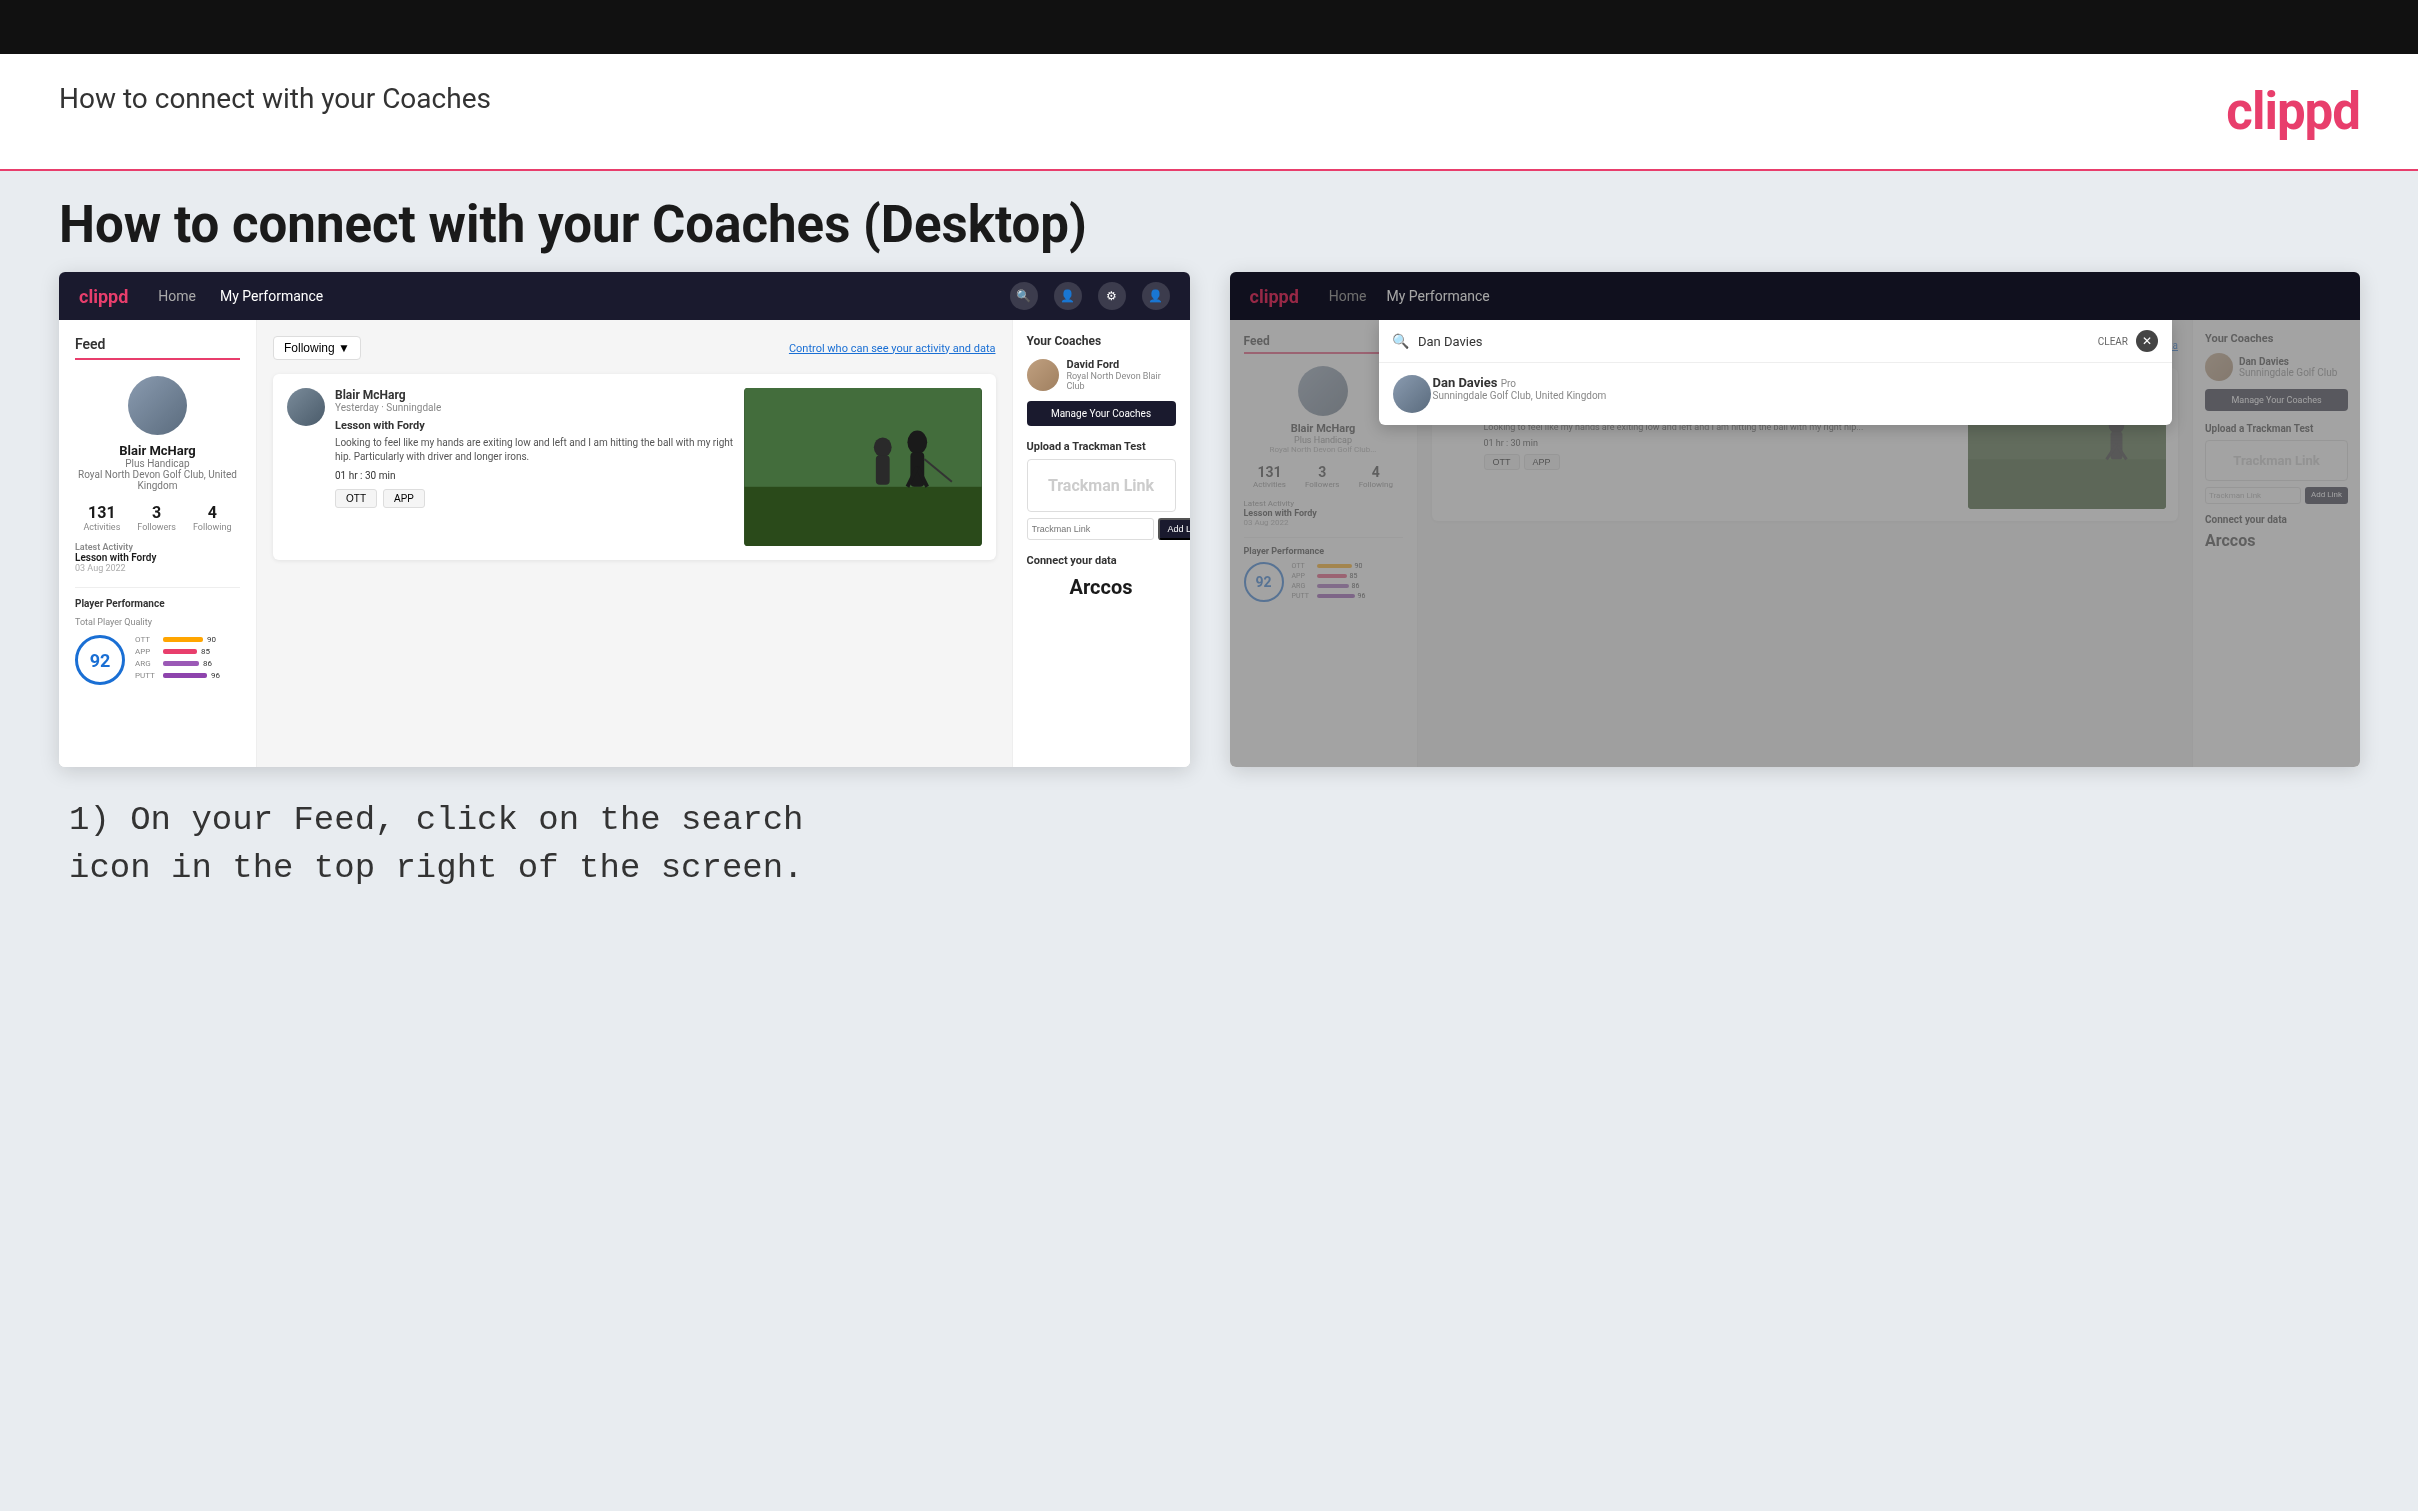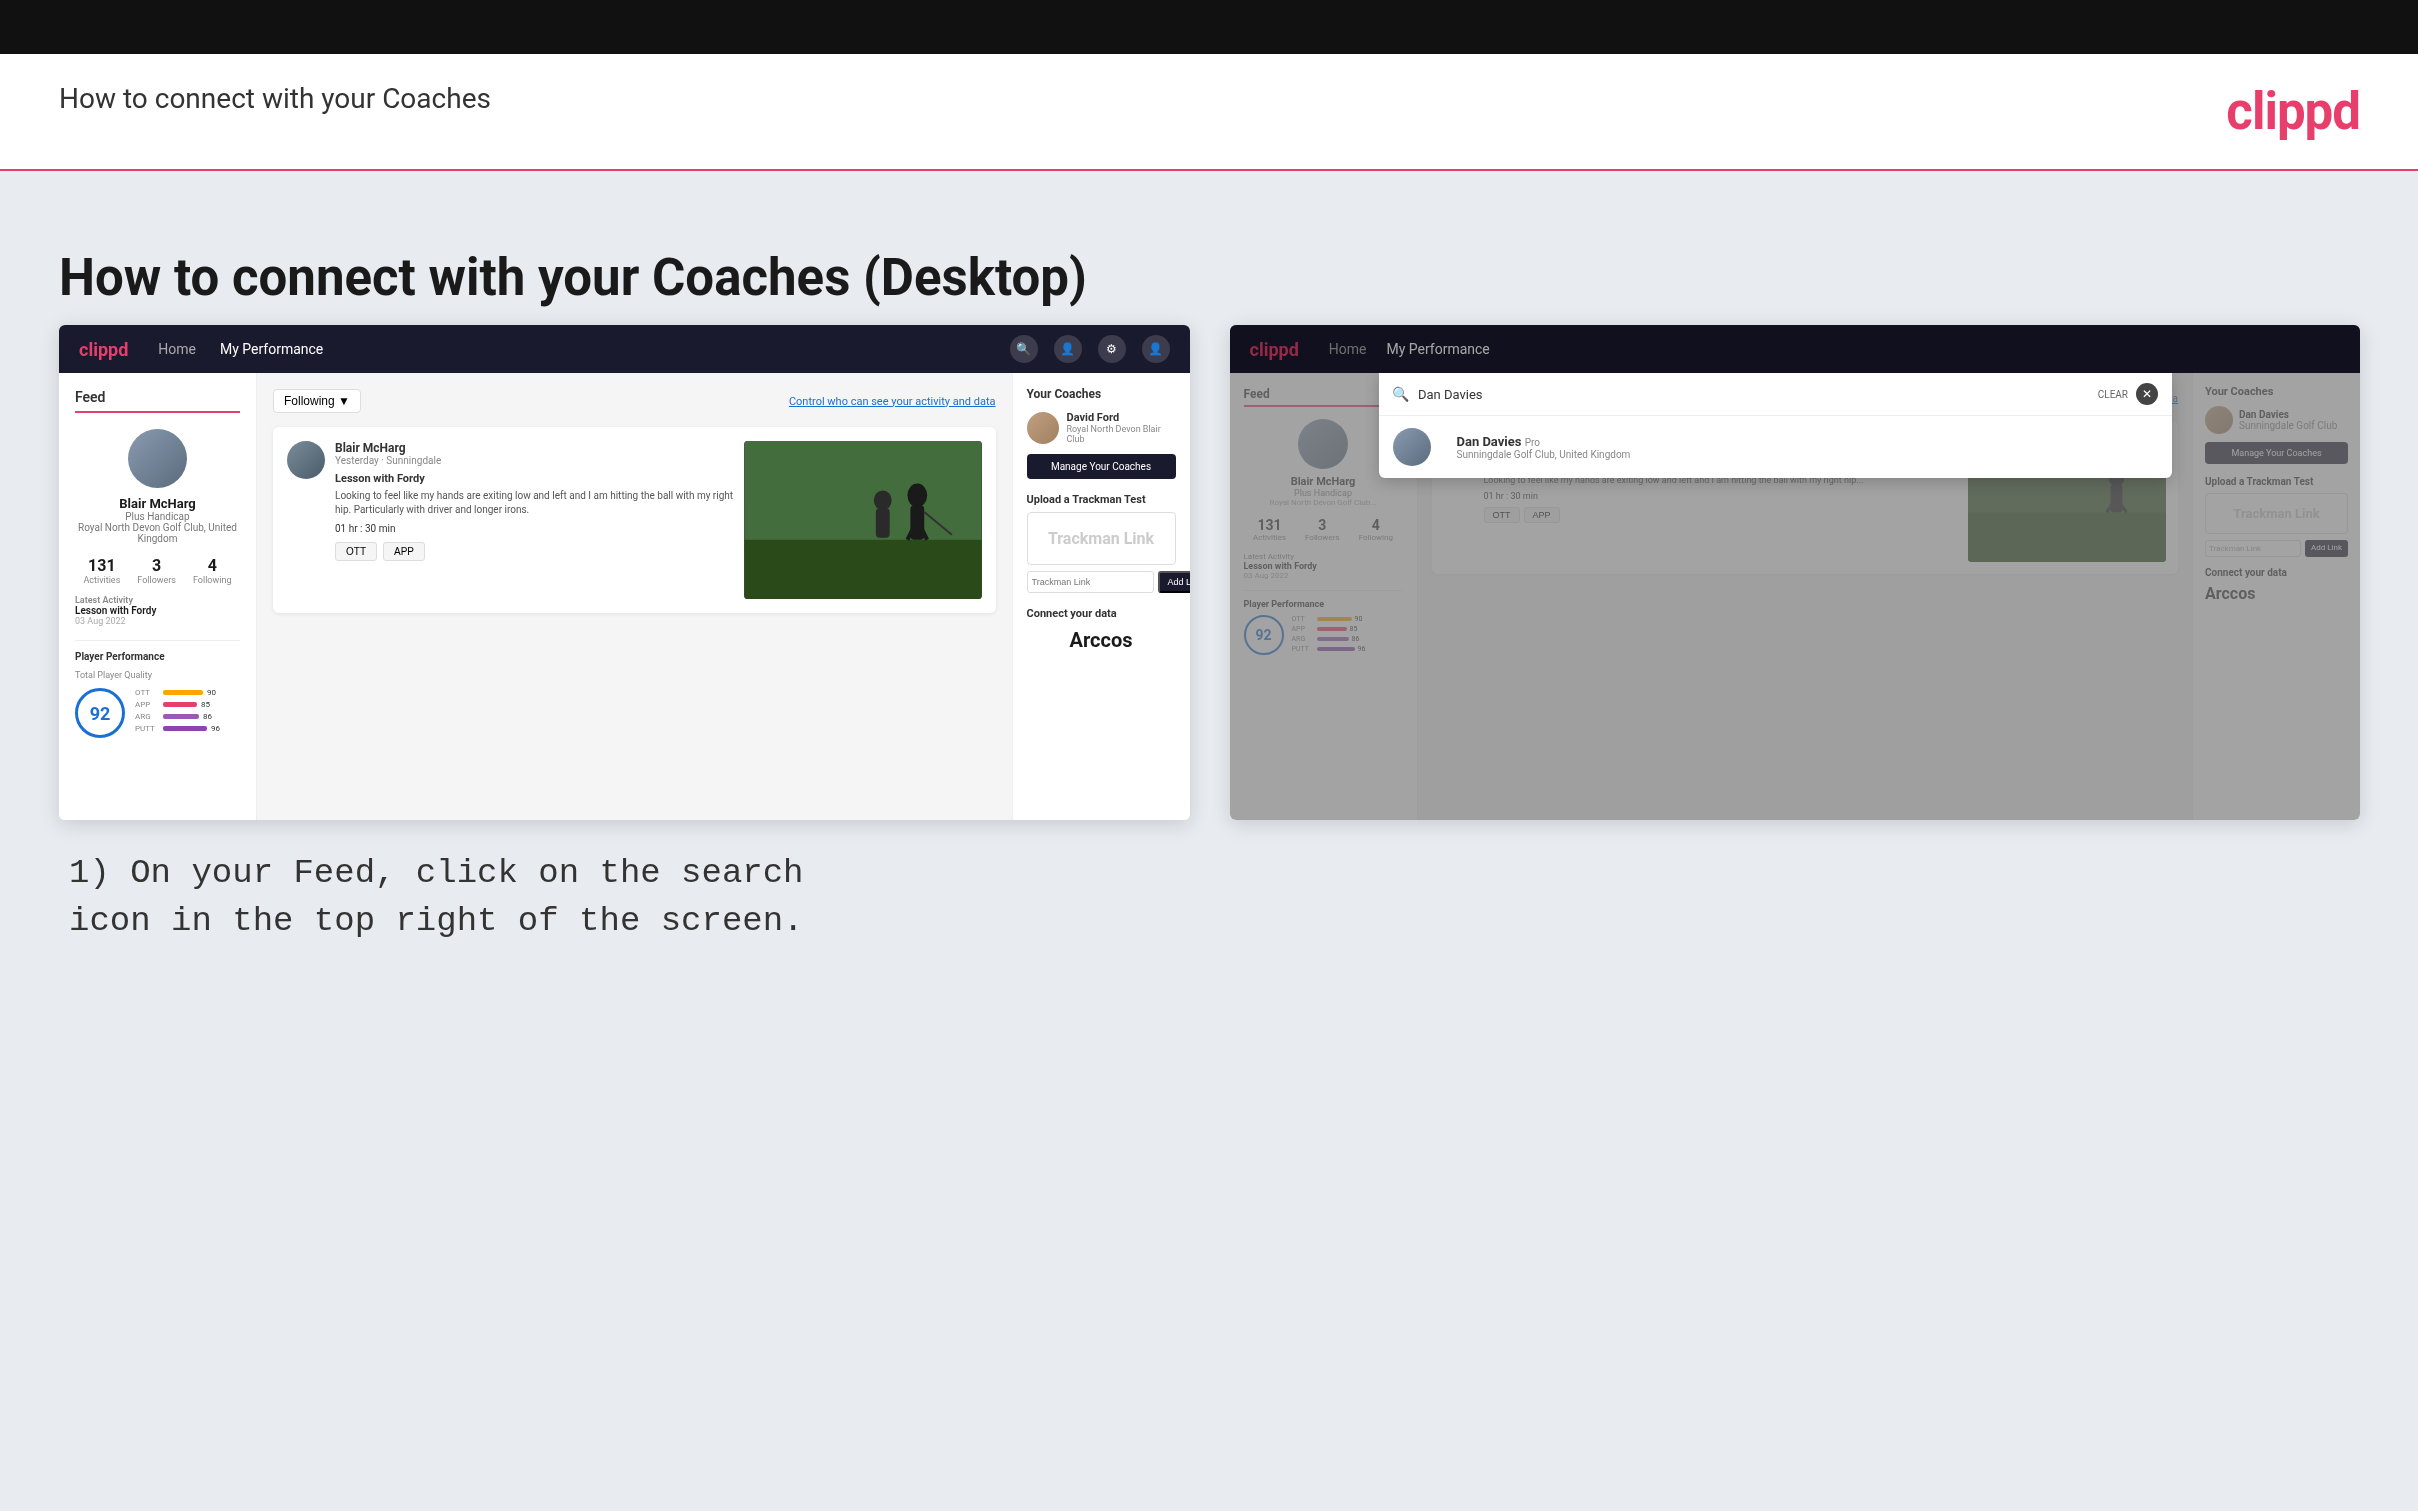--- a/index.html
+++ b/index.html
@@ -34,21 +34,21 @@
     .logo {
       font-size: 51px;
       font-weight: 700;
       color: #e83e6c;
       letter-spacing: -1px;
     }
 
     
     .main-content {
       background: #e8ecf0;
-      padding: 77px 59px 79px;
+      padding: 24px 59px 79px;
       min-height: 1337px;
     }
 
     .section-title {
       font-size: 51px;
       font-weight: 700;
       color: #1a1a1a;
       margin-bottom: 18px;
     }
     .section-subtitle {
@@ -522,22 +522,21 @@
       background: #444;
       display: flex;
       align-items: center;
       justify-content: center;
       color: #fff;
       font-size: 12px;
     }
     .sd-result {
       padding: 12px 14px;
       display: flex;
-      align-items: center;
-      gap: 26px;
+      gap: 2px;
     }
     .sd-avatar {
       width: 38px;
       height: 38px;
       border-radius: 50%;
       background: linear-gradient(135deg, #8a9bb0, #5a6b7d);
     }
     .sd-name {
       font-size: 13px;
       font-weight: 700;

